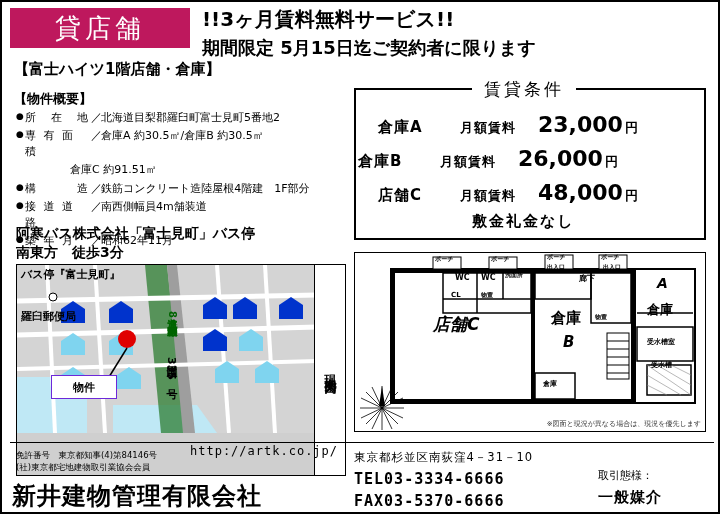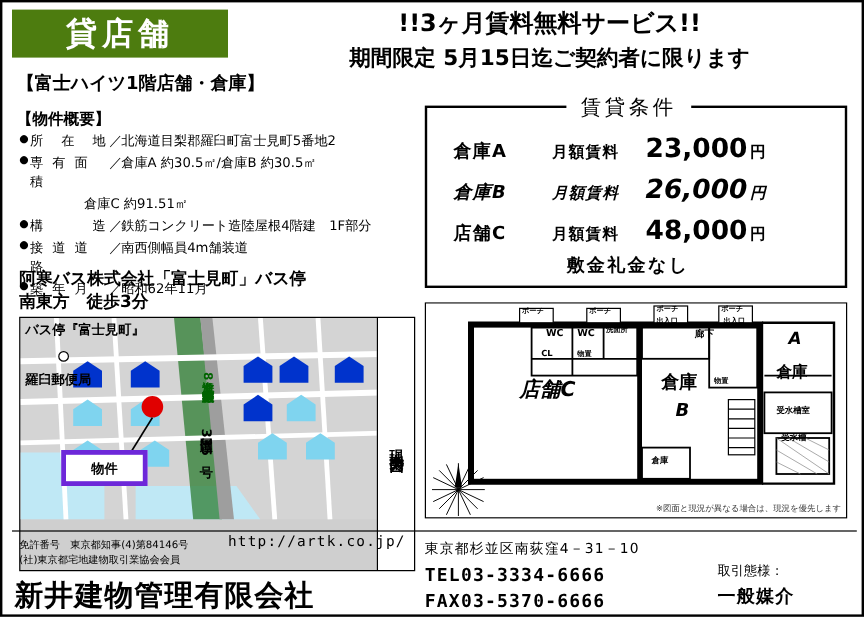--- a/index.html
+++ b/index.html
@@ -11,26 +11,26 @@
     overflow:hidden;
     position:relative;
   }
   .page{
     position:absolute;left:0;top:0;width:720px;height:514px;
     border:2px solid #000;box-sizing:border-box;
   }
   
   .title-box{
     position:absolute;left:8px;top:6px;width:180px;height:40px;
-    background:#4d7c0f;color:#fff;
+    background:#be185d;color:#fff;
     display:flex;align-items:center;justify-content:center;
-    font-size:26px;font-weight:bold;letter-spacing:4px;
+    font-size:26px;font-weight:normal;letter-spacing:4px;
   }
   .promo{
-    position:absolute;left:200px;top:4px;width:512px;text-align:center;
+    position:absolute;left:200px;top:4px;width:512px;text-align:left;
   }
   .promo .l1{font-size:20px;font-weight:bold;letter-spacing:0px;}
   .promo .l2{font-size:18px;font-weight:bold;margin-top:3px;}
 
   
   .bldg-name{
     position:absolute;left:12px;top:58px;font-size:15px;font-weight:bold;
   }
   .sec-title{
     position:absolute;left:12px;top:88px;font-size:13px;font-weight:bold;
@@ -64,21 +64,21 @@
     writing-mode:vertical-rl;font-size:12px;font-weight:bold;letter-spacing:2px;
   }
   .map-caption{
     position:absolute;left:4px;top:2px;font-size:11px;font-weight:bold;
   }
   .map-post{
     position:absolute;left:4px;top:44px;font-size:11px;font-weight:bold;
   }
   .map-bukken{
     position:absolute;left:34px;top:110px;width:64px;height:22px;background:#fff;
-    border:4px solid #6d28d9;font-size:11px;font-weight:bold;
+    border:1px solid #6d28d9;font-size:11px;font-weight:bold;
     display:flex;align-items:center;justify-content:center;
   }
   .map-road1{
     position:absolute;left:148px;top:44px;font-size:10px;font-weight:bold;color:#006400;
   }
   .map-road1 span{writing-mode:vertical-rl;}
   .map-road2{
     position:absolute;left:146px;top:92px;font-size:11px;font-weight:bold;color:#000;
   }
   .map-road2 span{writing-mode:vertical-rl;}
@@ -255,21 +255,21 @@
 
   <div class="rent-box"></div>
   <div class="rent-title">賃貸条件</div>
 
   <div class="rent-row" style="left:376px;top:110px;">
     <div class="rent-name">倉庫A</div>
     <div class="rent-lbl">月額賃料</div>
     <div class="rent-amt">23,000</div>
     <div class="rent-yen">円</div>
   </div>
-  <div class="rent-row" style="left:376px;top:144px;font-style:italic;">
+  <div class="rent-row" style="left:356px;top:144px;">
     <div class="rent-name">倉庫B</div>
     <div class="rent-lbl">月額賃料</div>
     <div class="rent-amt">26,000</div>
     <div class="rent-yen">円</div>
   </div>
   <div class="rent-row" style="left:376px;top:178px;">
     <div class="rent-name">店舗C</div>
     <div class="rent-lbl">月額賃料</div>
     <div class="rent-amt">48,000</div>
     <div class="rent-yen">円</div>

